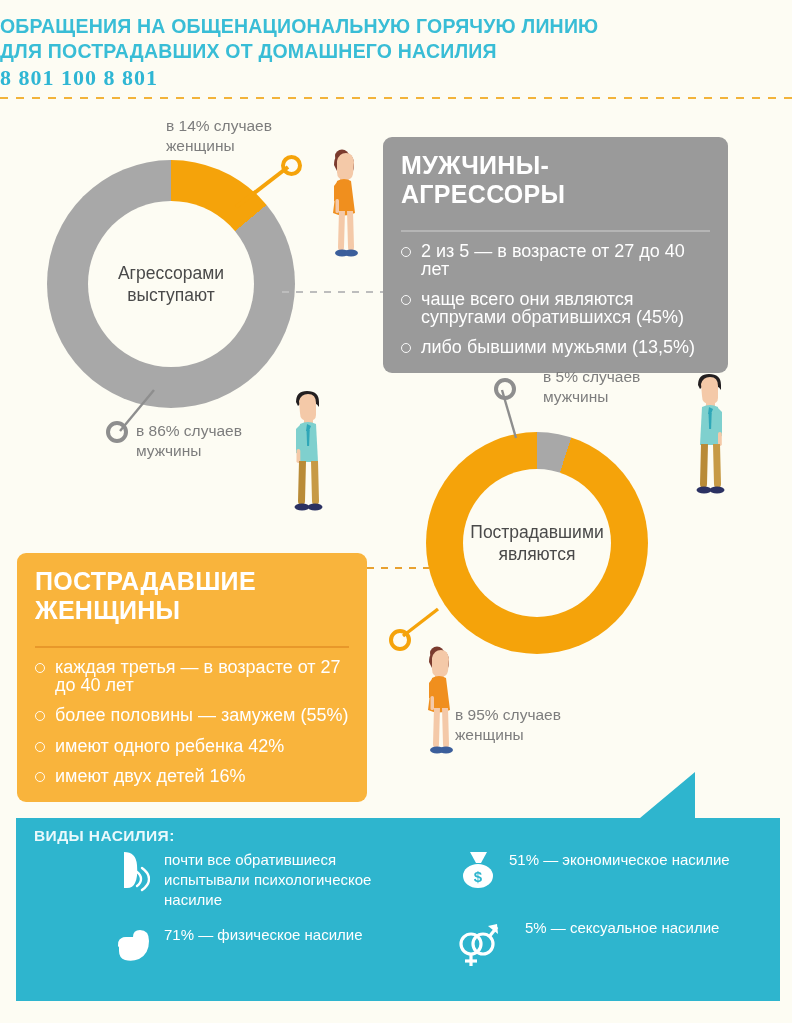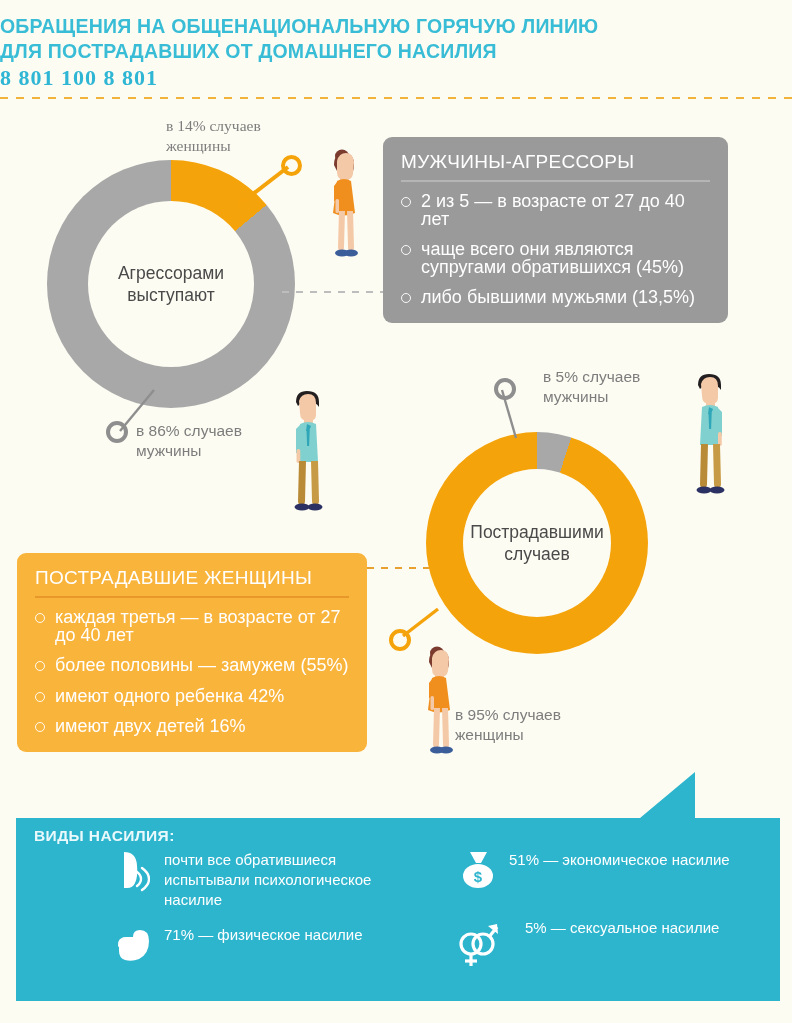--- a/index.html
+++ b/index.html
@@ -57,22 +57,22 @@
   .ring-gray{border:4px solid #8E8E8E;}
 
   
   .conn{position:absolute;height:2px;}
   .conn-gray{background-image:repeating-linear-gradient(to right,#BDBDBD 0 7px,transparent 7px 14px);}
   .conn-orange{background-image:repeating-linear-gradient(to right,#E8A130 0 7px,transparent 7px 14px);}
 
   
   .box{position:absolute;border-radius:9px;padding:14px 18px 16px 18px;box-sizing:border-box;}
   .box h3{
-    margin:0 0 4px 0;font-size:19px;font-weight:normal;letter-spacing:.3px;
-    color:#FFFFFF;padding-bottom:7px;
+    margin:0 0 4px 0;font-size:25px;font-weight:bold;letter-spacing:.3px;
+    color:#FFFFFF;padding-bottom:21px;
   }
   .box ul{list-style:none;margin:0;padding:0;}
   .box li{
     position:relative;padding-left:20px;margin-top:13px;
     font-size:18px;line-height:17.5px;color:#FFFFFF;
   }
   .box li:first-child{margin-top:11px;}
   .box li:before{
     content:"";position:absolute;left:0;top:4px;
     width:8px;height:8px;border-radius:50%;
@@ -110,21 +110,21 @@
 
   <div class="donut" id="donut-aggressors" style="background:conic-gradient(#F5A30A 0deg 50.4deg, #A8A8A8 50.4deg 360deg);">
     <div class="hole">
       <span>
         <span>Агрессорами</span>
         <span>выступают</span>
       </span>
     </div>
   </div>
 
-  <div class="callout" style="left:166px;top:116px;font-family:Liberation Serif, serif;">
+  <div class="callout" style="left:166px;top:116px;">
     <div>в 14% случаев</div>
     <div>женщины</div>
   </div>
   <svg style="position:absolute;left:230px;top:150px;width:90px;height:65px;">
     <line x1="6" y1="57" x2="58" y2="17" stroke="#F5A30A" stroke-width="4"></line>
   </svg>
   <div class="ring-marker ring-orange" style="left:281px;top:155px;width:13px;height:13px;"></div>
 
   <div class="callout" style="left:136px;top:421px;">
     <div>в 86% случаев</div>
@@ -172,21 +172,21 @@
     <path d="M21 76 l-1 40 q0 4 3.5 4 q3.5 0 3.5 -4 l1 -40 z" fill="#B98B37"></path>
     <path d="M33 76 l1 40 q0 4 3.5 4 q3.5 0 3.5 -4 l-1 -40 z" fill="#C79A45"></path>
     <ellipse cx="24" cy="122" rx="7.5" ry="3.5" fill="#2B3162"></ellipse>
     <ellipse cx="37" cy="122" rx="7.5" ry="3.5" fill="#2B3162"></ellipse>
   </svg>
 
   <div class="donut" id="donut-victims" style="background:conic-gradient(#A8A8A8 0deg 18deg, #F5A30A 18deg 360deg);">
     <div class="hole">
       <span>
         <span>Пострадавшими</span>
-        <span>случаев</span>
+        <span>являются</span>
       </span>
     </div>
   </div>
 
   <div class="callout" style="left:543px;top:367px;">
     <div>в 5% случаев</div>
     <div>мужчины</div>
   </div>
   <svg style="position:absolute;left:495px;top:386px;width:40px;height:58px;">
     <line x1="7" y1="4" x2="21" y2="52" stroke="#8E8E8E" stroke-width="2.4"></line>

